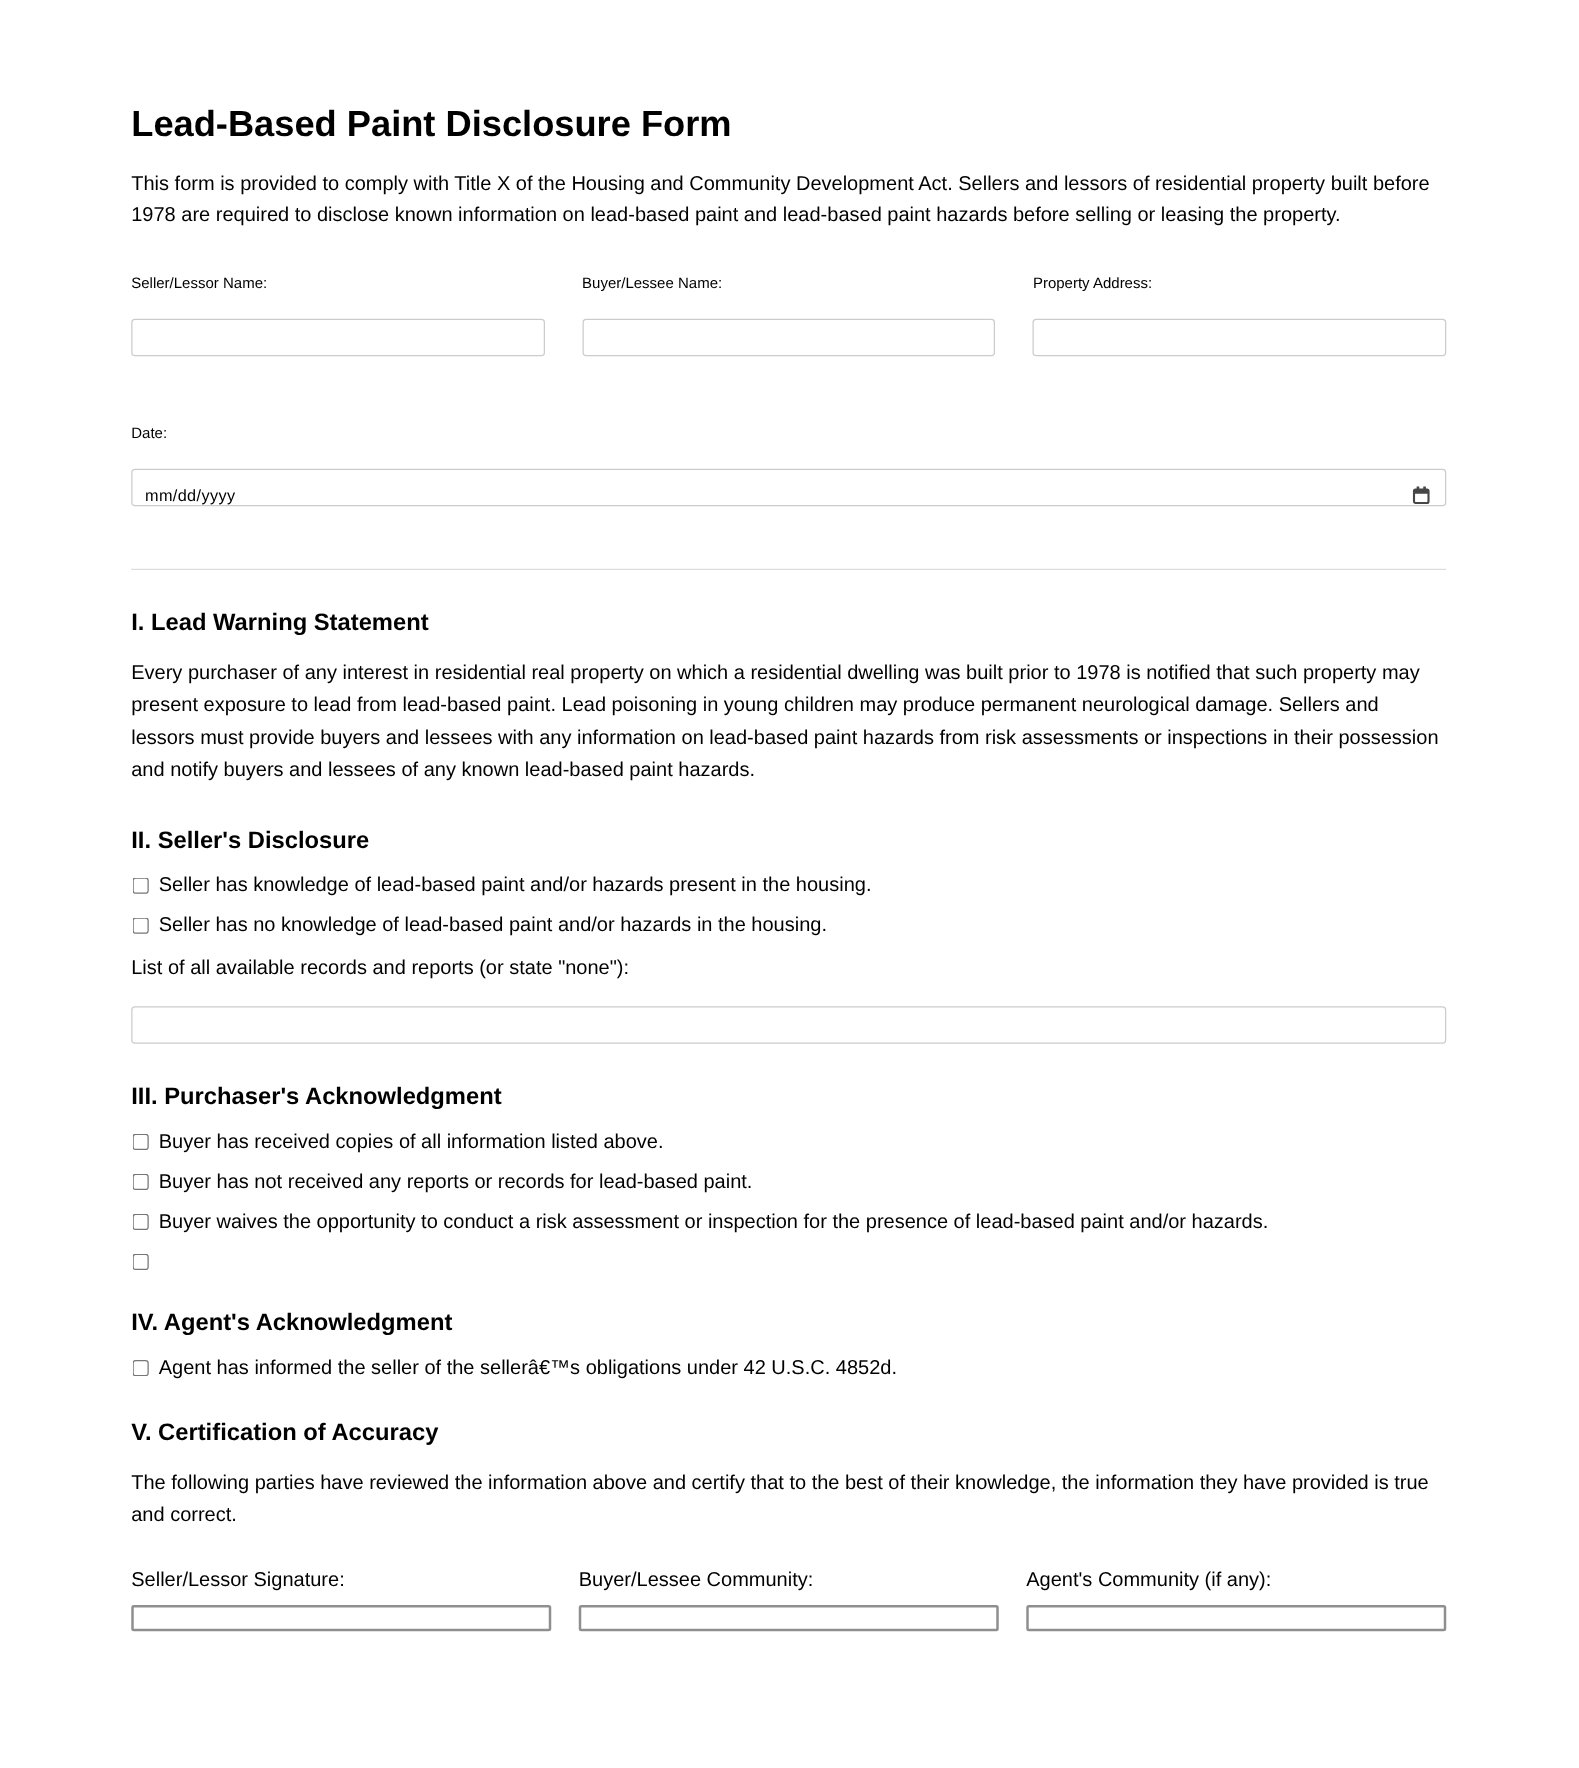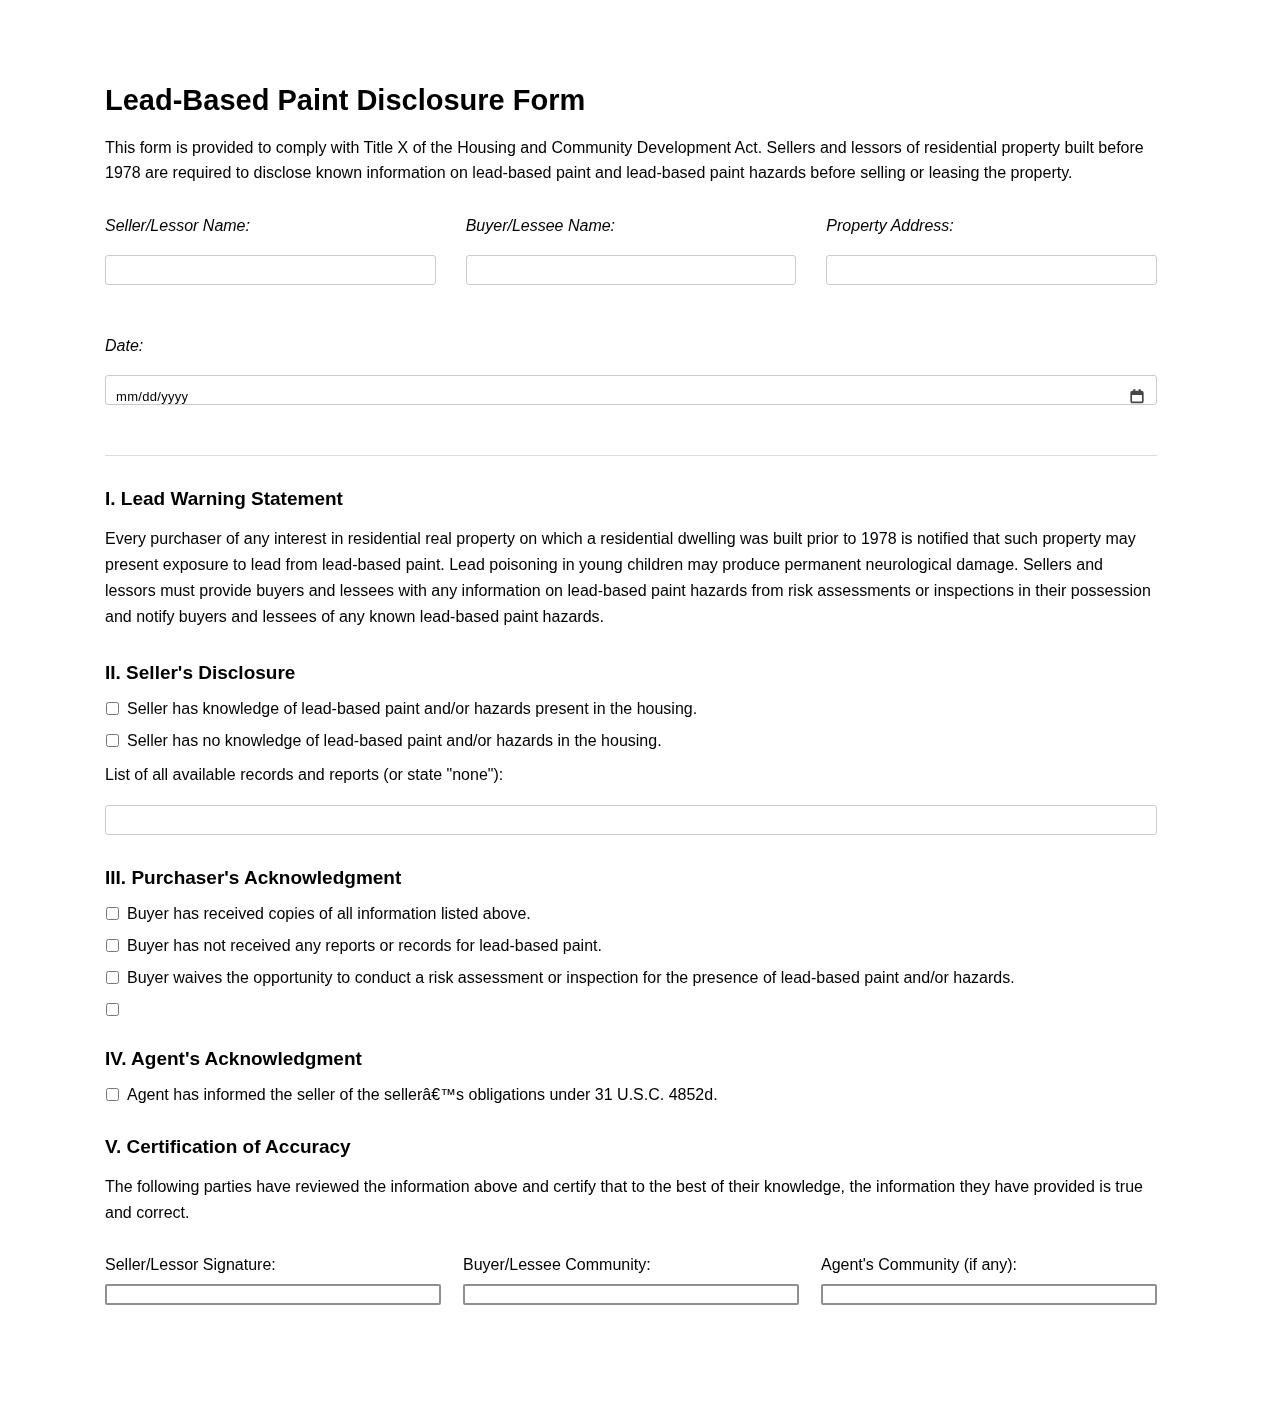--- a/index.html
+++ b/index.html
@@ -25,24 +25,23 @@
     line-height: 25px;
     margin: 0 0 32px 0;
   }
   .fields-row {
     display: grid;
     grid-template-columns: repeat(3, 1fr);
     column-gap: 30px;
   }
   .field-label {
     display: block;
-    font-size: 16px;
+    font-size: 12px;
     line-height: 18px;
     margin: 0 0 20px 0;
-    font-style: italic;
   }
   .text-input {
     display: block;
     width: 100%;
     height: 30px;
     border: 1px solid #cccccc;
     border-radius: 3px;
     padding: 0 8px;
     font-family: "Liberation Sans", sans-serif;
     font-size: 14px;
@@ -198,21 +197,21 @@
     <input type="checkbox" style="">
     <span>Buyer waives the opportunity to conduct a risk assessment or inspection for the presence of lead-based paint and/or hazards.</span>
   </label>
   <label class="check-row">
     <input type="checkbox" style="">
   </label>
 
   <h2 class="section-heading">IV. Agent's Acknowledgment</h2>
   <label class="check-row">
     <input type="checkbox" style="">
-    <span>Agent has informed the seller of the sellerâ€™s obligations under 31 U.S.C. 4852d.</span>
+    <span>Agent has informed the seller of the sellerâ€™s obligations under 42 U.S.C. 4852d.</span>
   </label>
 
   <h2 class="section-heading">V. Certification of Accuracy</h2>
   <p class="section-text">The following parties have reviewed the information above and certify that to the best of their knowledge, the information they have provided is true and correct.</p>
 
   <div class="sig-row">
     <div class="field">
       <span class="sig-label">Seller/Lessor Signature:</span>
       <input type="text" class="sig-input" value="" style="">
     </div>

